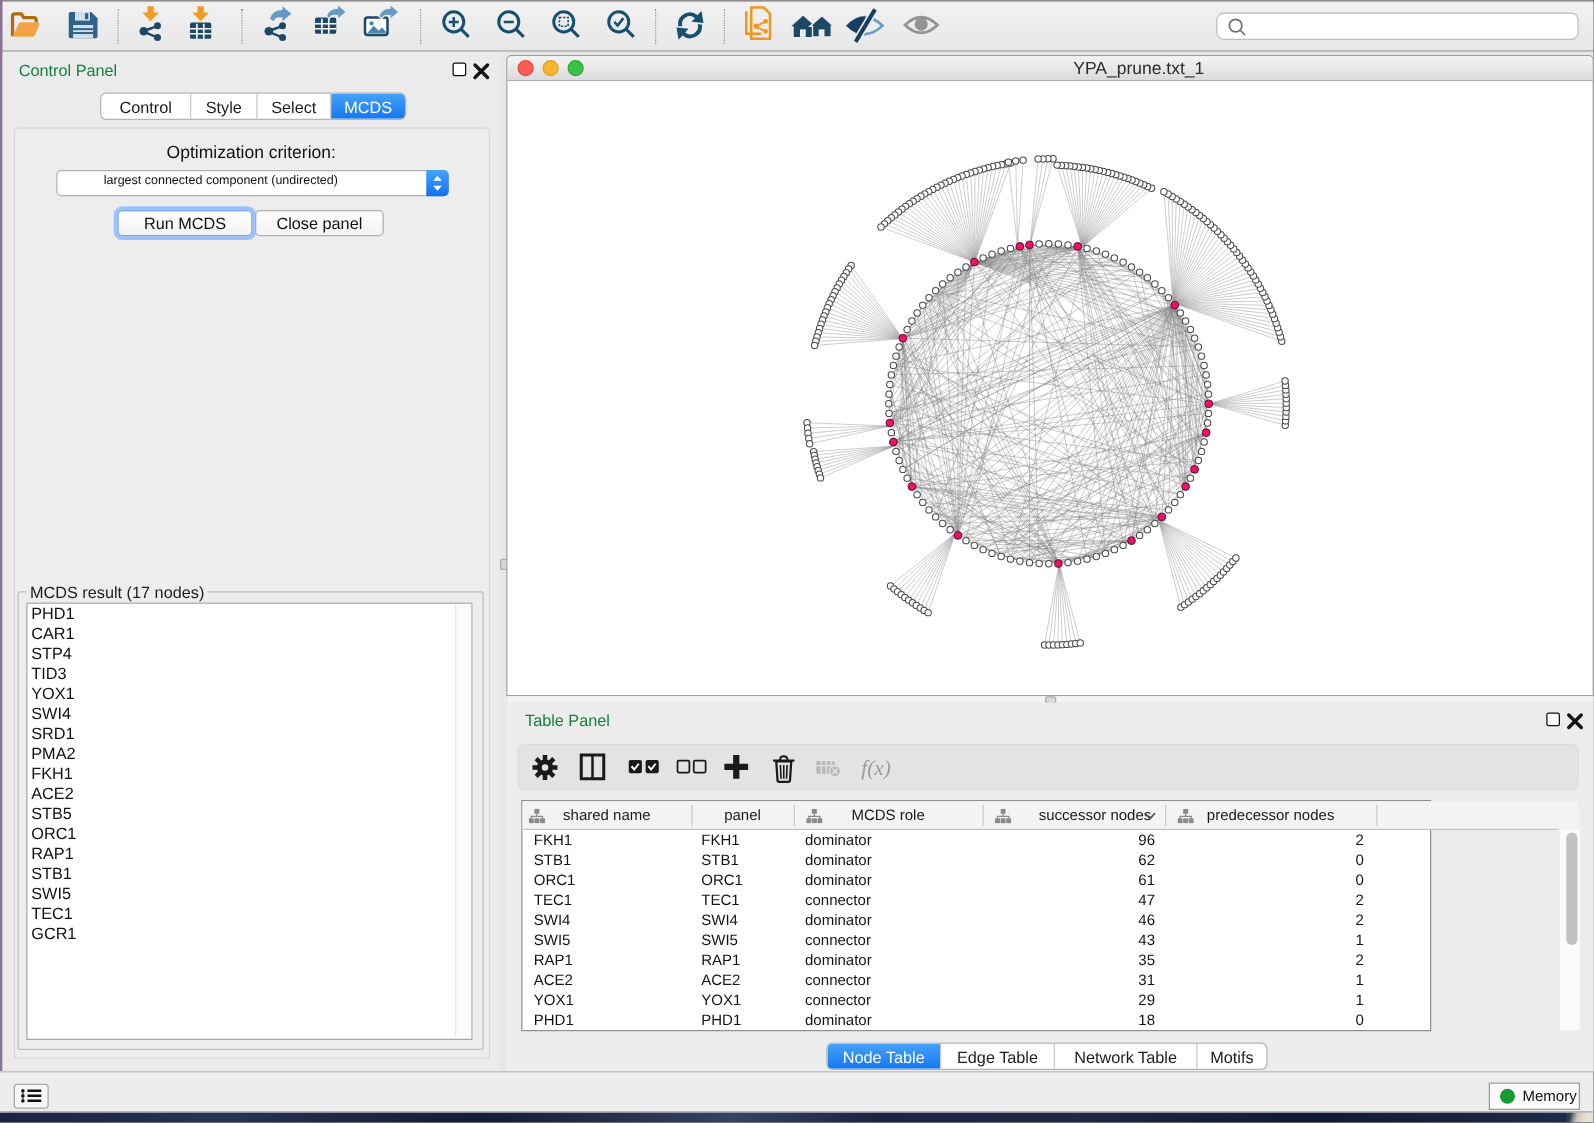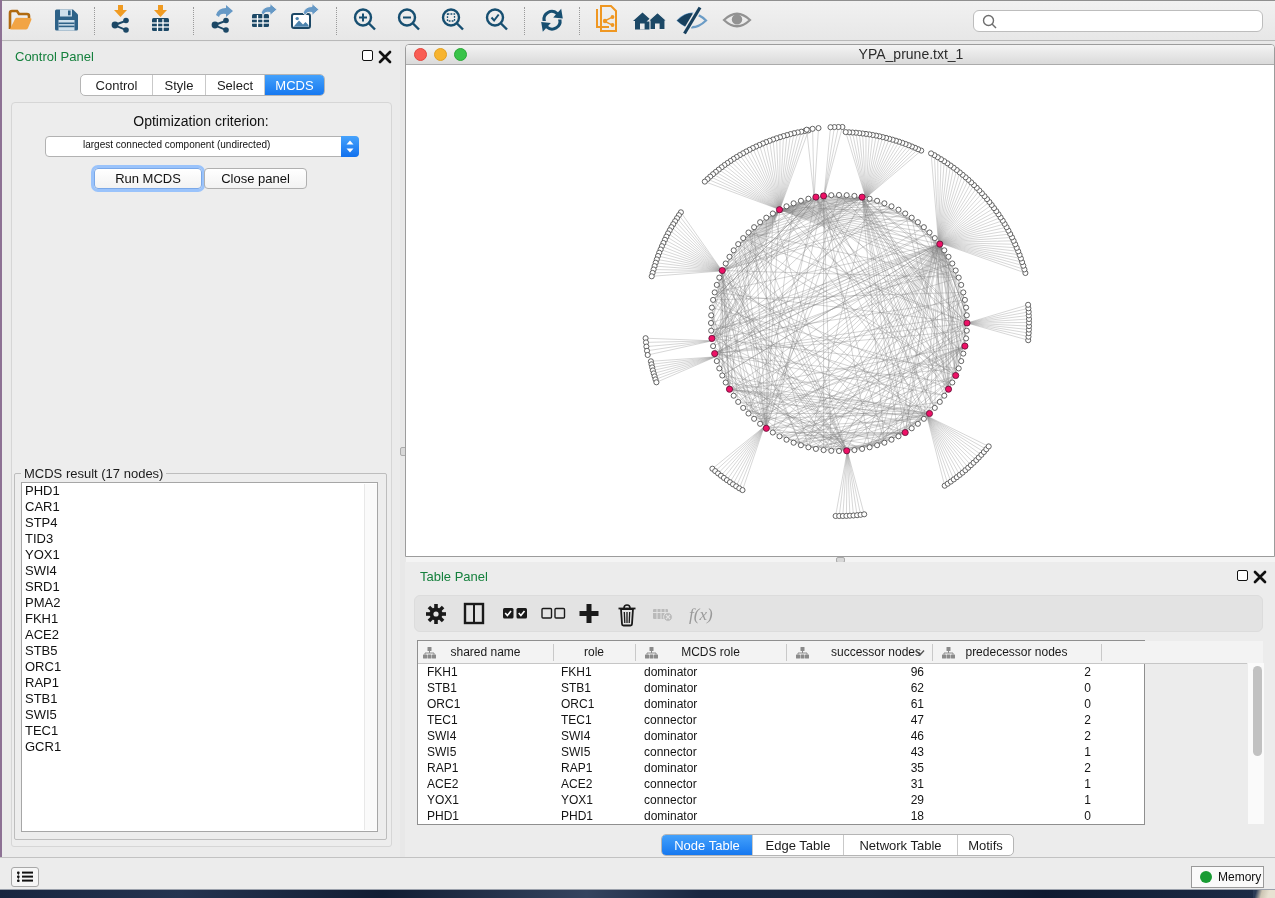--- a/index.html
+++ b/index.html
@@ -1182,21 +1182,21 @@
 <svg width="13" height="12" style="position:absolute;left:5px;top:6px">
           <g fill="#8a8a8a">
             <rect x="4.5" y="0" width="4" height="4" rx="0.5"></rect>
             <rect x="0" y="7.5" width="4" height="4" rx="0.5"></rect>
             <rect x="4.5" y="7.5" width="4" height="4" rx="0.5"></rect>
             <rect x="9" y="7.5" width="4" height="4" rx="0.5"></rect>
           </g>
           <path d="M6.5 4 L6.5 6 M2 7.5 L2 6 L11 6 L11 7.5" stroke="#8a8a8a" stroke-width="1" fill="none"></path>
         </svg>
 <div class="hdiv" style="left:135px;"></div>
-<div class="hcell" style="left:135px;width:82px;">role</div>
+<div class="hcell" style="left:135px;width:82px;">panel</div>
 <div class="hdiv" style="left:217px;"></div>
 <div class="hcell" style="left:217px;width:151px;">MCDS role</div>
 <svg width="13" height="12" style="position:absolute;left:227px;top:6px">
           <g fill="#8a8a8a">
             <rect x="4.5" y="0" width="4" height="4" rx="0.5"></rect>
             <rect x="0" y="7.5" width="4" height="4" rx="0.5"></rect>
             <rect x="4.5" y="7.5" width="4" height="4" rx="0.5"></rect>
             <rect x="9" y="7.5" width="4" height="4" rx="0.5"></rect>
           </g>
           <path d="M6.5 4 L6.5 6 M2 7.5 L2 6 L11 6 L11 7.5" stroke="#8a8a8a" stroke-width="1" fill="none"></path>

